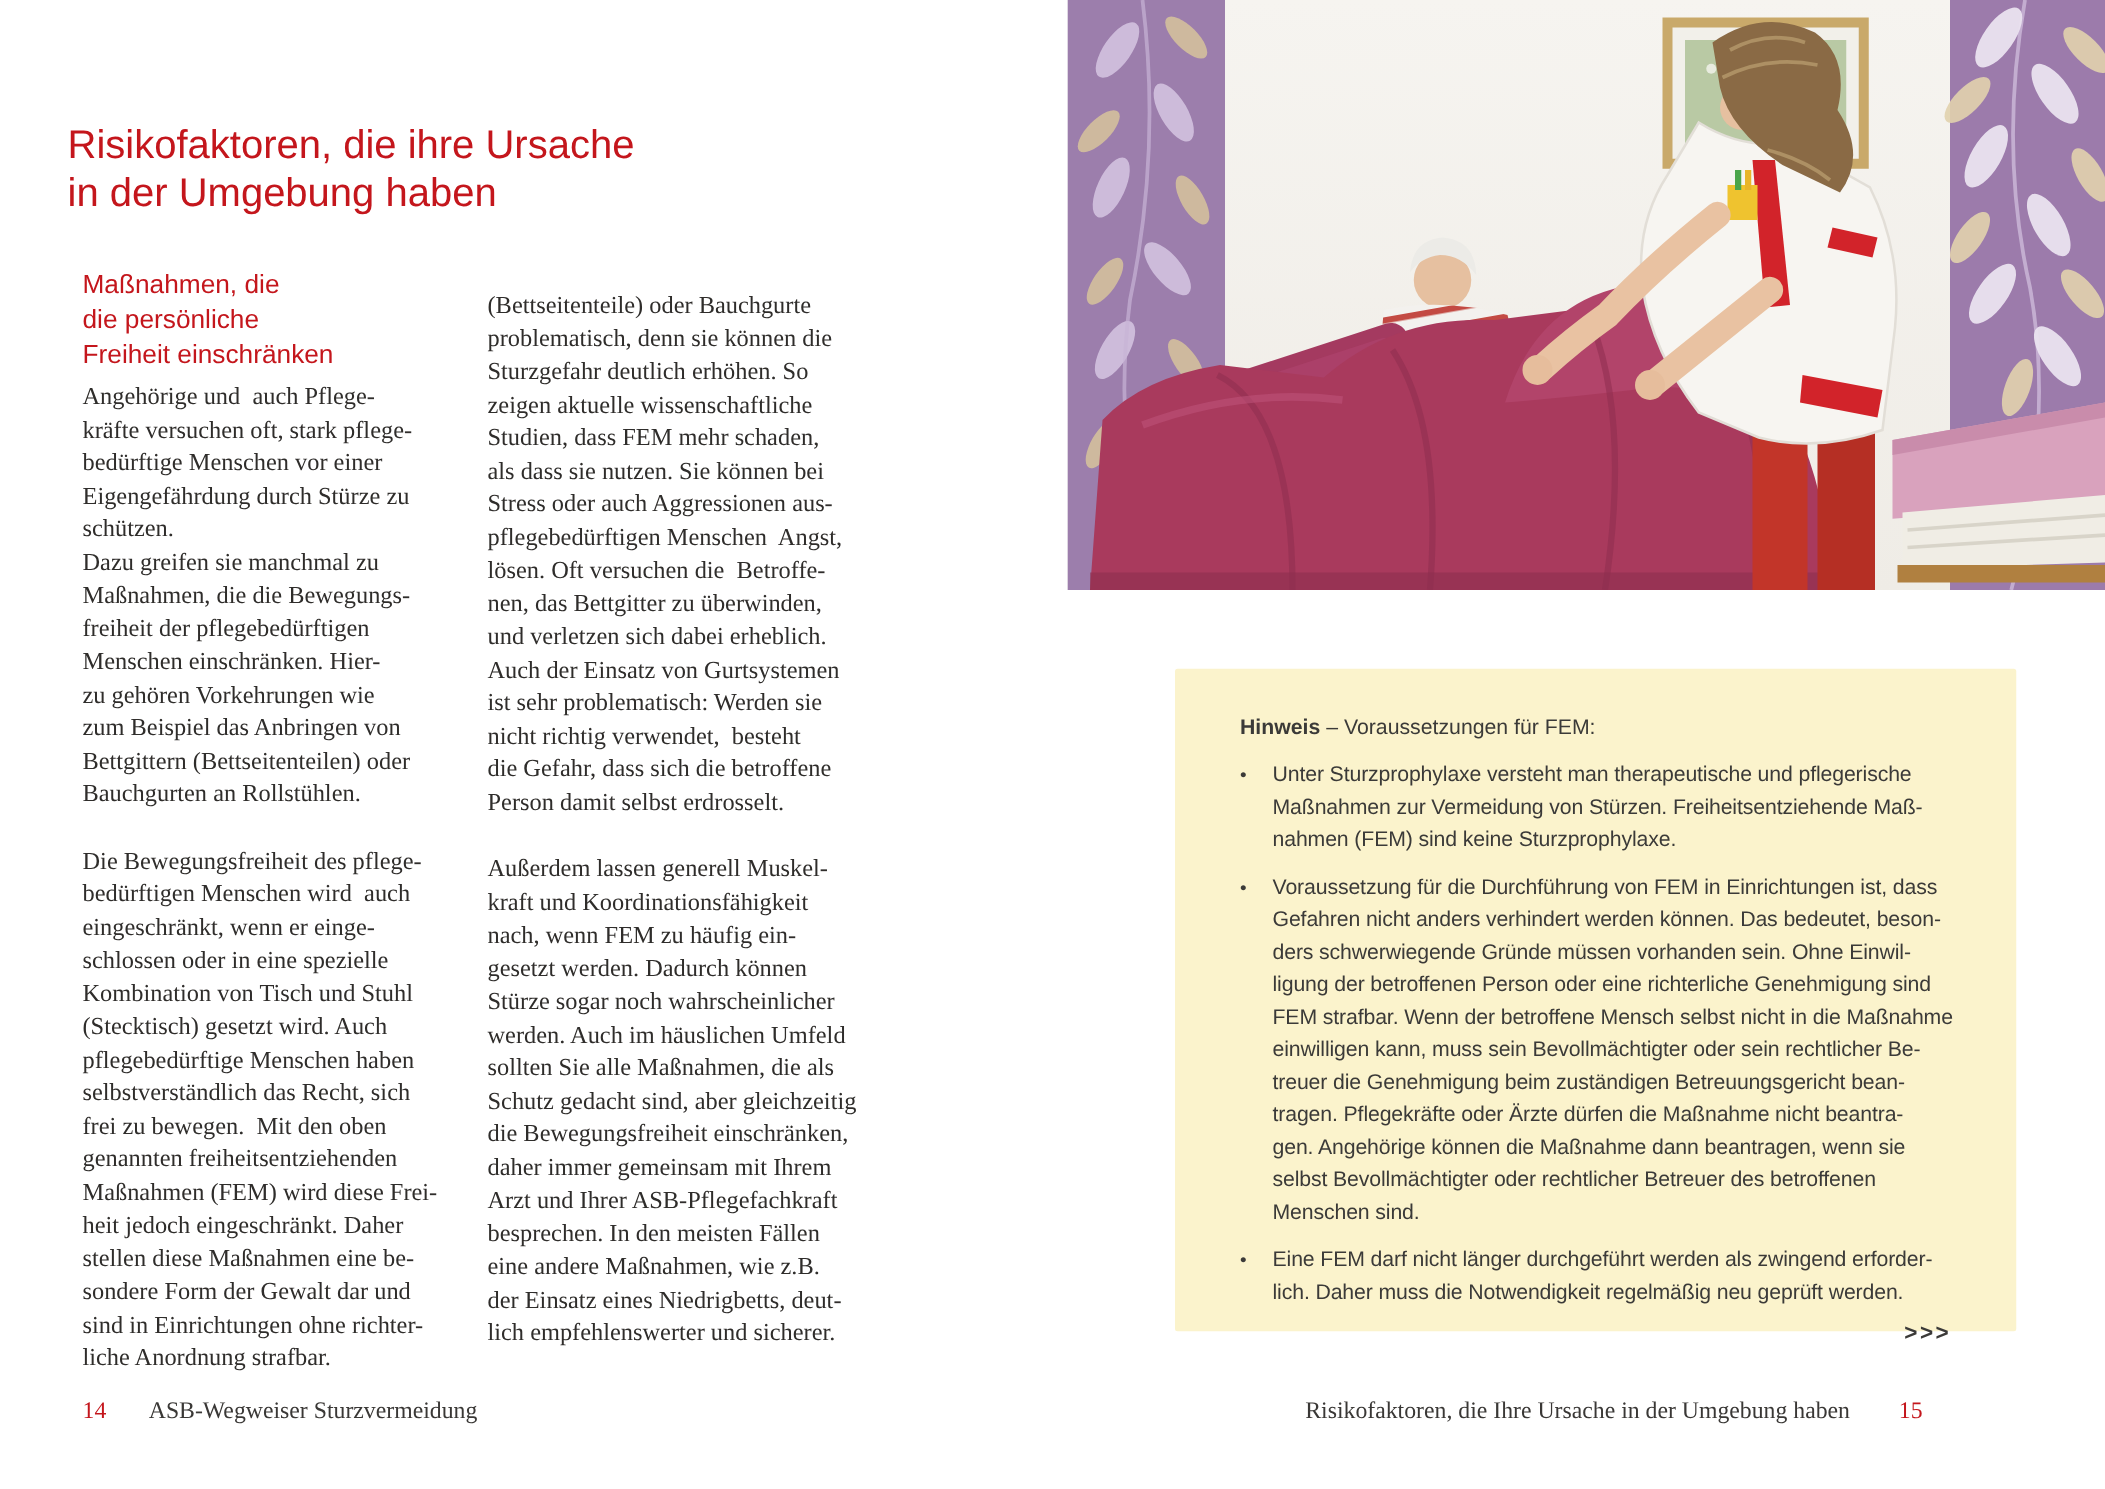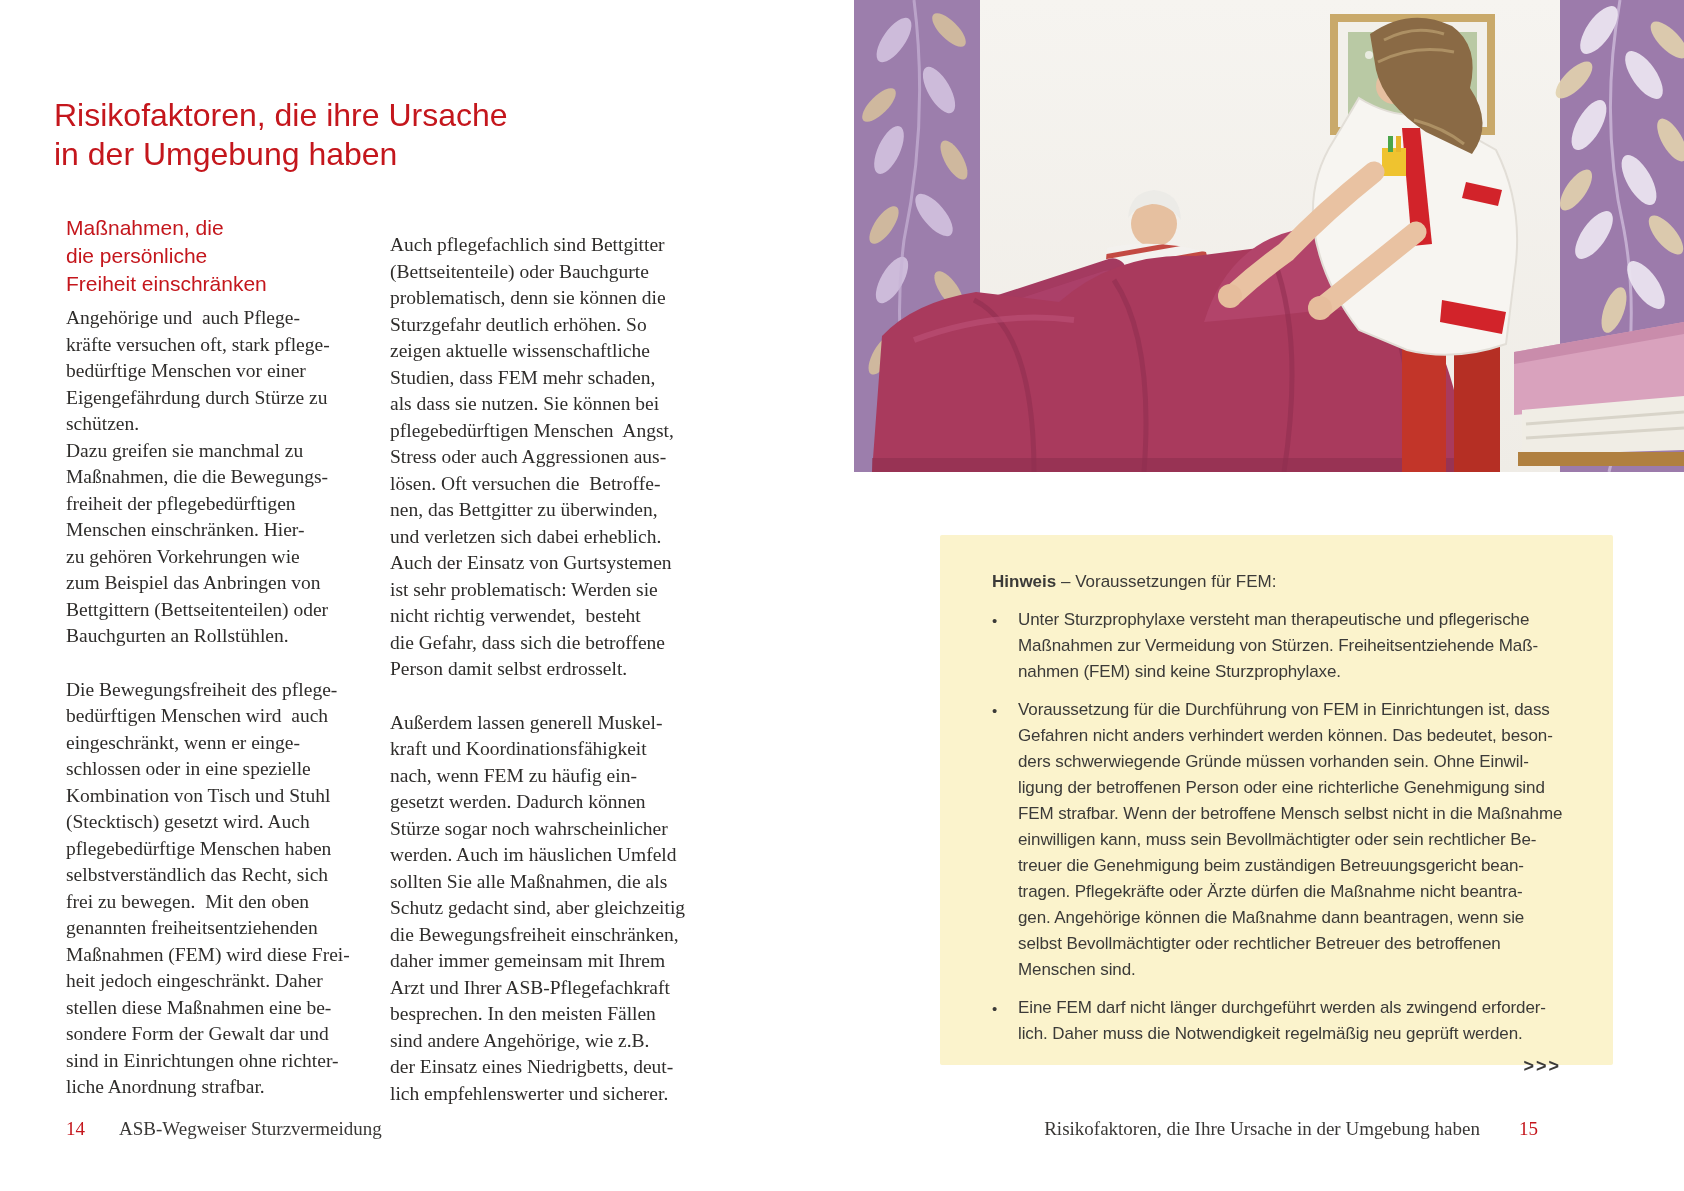--- a/index.html
+++ b/index.html
@@ -89,29 +89,28 @@
       <div class="line">heit jedoch eingeschränkt. Daher</div>
       <div class="line">stellen diese Maßnahmen eine be-</div>
       <div class="line">sondere Form der Gewalt dar und</div>
       <div class="line">sind in Einrichtungen ohne richter-</div>
       <div class="line">liche Anordnung strafbar.</div>
     </div>
 </div>
 
 <div class="abs col col-mid">
   <div class="para">
-      <div class="line">Auch pflegefachlich sind Bettgitter</div>
       <div class="line">(Bettseitenteile) oder Bauchgurte</div>
       <div class="line">problematisch, denn sie können die</div>
       <div class="line">Sturzgefahr deutlich erhöhen. So</div>
       <div class="line">zeigen aktuelle wissenschaftliche</div>
       <div class="line">Studien, dass FEM mehr schaden,</div>
       <div class="line">als dass sie nutzen. Sie können bei</div>
+      <div class="line">Stress oder auch Aggressionen aus-</div>
       <div class="line">pflegebedürftigen Menschen  Angst,</div>
-      <div class="line">Stress oder auch Aggressionen aus-</div>
       <div class="line">lösen. Oft versuchen die  Betroffe-</div>
       <div class="line">nen, das Bettgitter zu überwinden,</div>
       <div class="line">und verletzen sich dabei erheblich.</div>
       <div class="line">Auch der Einsatz von Gurtsystemen</div>
       <div class="line">ist sehr problematisch: Werden sie</div>
       <div class="line">nicht richtig verwendet,  besteht</div>
       <div class="line">die Gefahr, dass sich die betroffene</div>
       <div class="line">Person damit selbst erdrosselt.</div>
     </div>
   <div class="para">
@@ -120,21 +119,21 @@
       <div class="line">nach, wenn FEM zu häufig ein-</div>
       <div class="line">gesetzt werden. Dadurch können</div>
       <div class="line">Stürze sogar noch wahrscheinlicher</div>
       <div class="line">werden. Auch im häuslichen Umfeld</div>
       <div class="line">sollten Sie alle Maßnahmen, die als</div>
       <div class="line">Schutz gedacht sind, aber gleichzeitig</div>
       <div class="line">die Bewegungsfreiheit einschränken,</div>
       <div class="line">daher immer gemeinsam mit Ihrem</div>
       <div class="line">Arzt und Ihrer ASB-Pflegefachkraft</div>
       <div class="line">besprechen. In den meisten Fällen</div>
-      <div class="line">sind andere Angehörige, wie z.B.</div>
+      <div class="line">eine andere Maßnahmen, wie z.B.</div>
       <div class="line">der Einsatz eines Niedrigbetts, deut-</div>
       <div class="line">lich empfehlenswerter und sicherer.</div>
     </div>
 </div>
 
 <div class="abs photo">
   <svg width="830" height="472" viewBox="0 0 830 472" xmlns="http://www.w3.org/2000/svg">
     <defs>
       <linearGradient id="wallg" x1="0" y1="0" x2="0" y2="1">
         <stop offset="0" stop-color="#f6f4f0"></stop>

